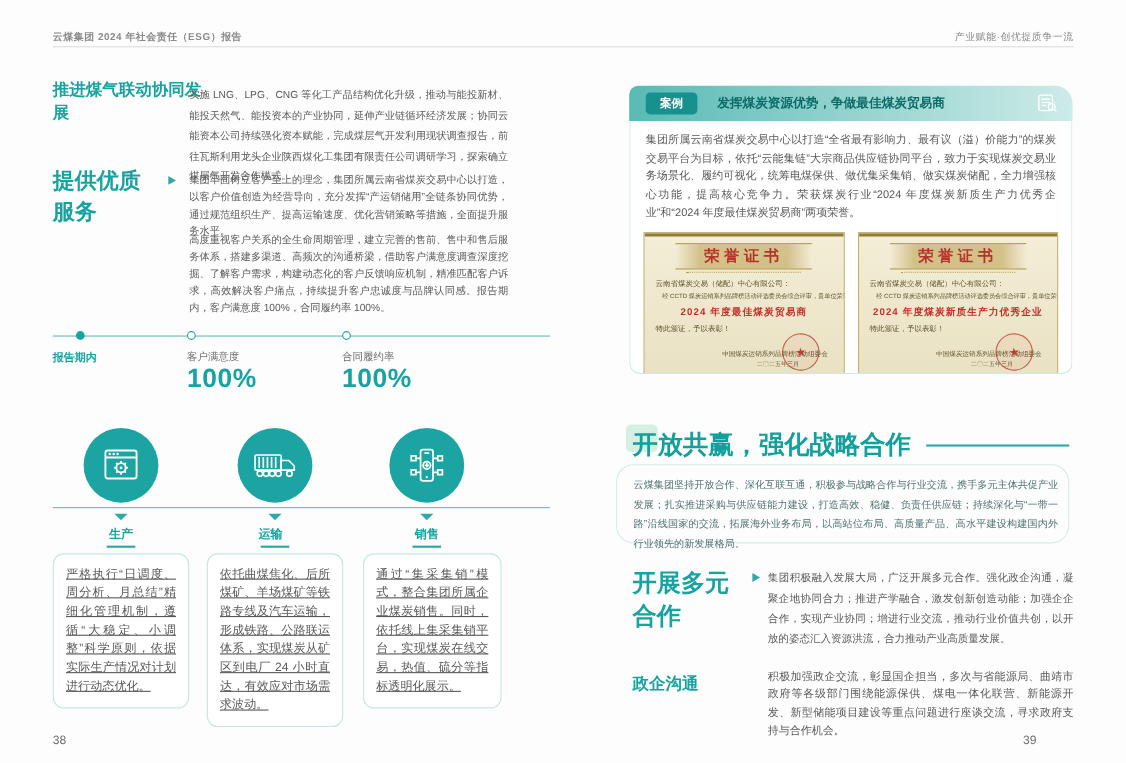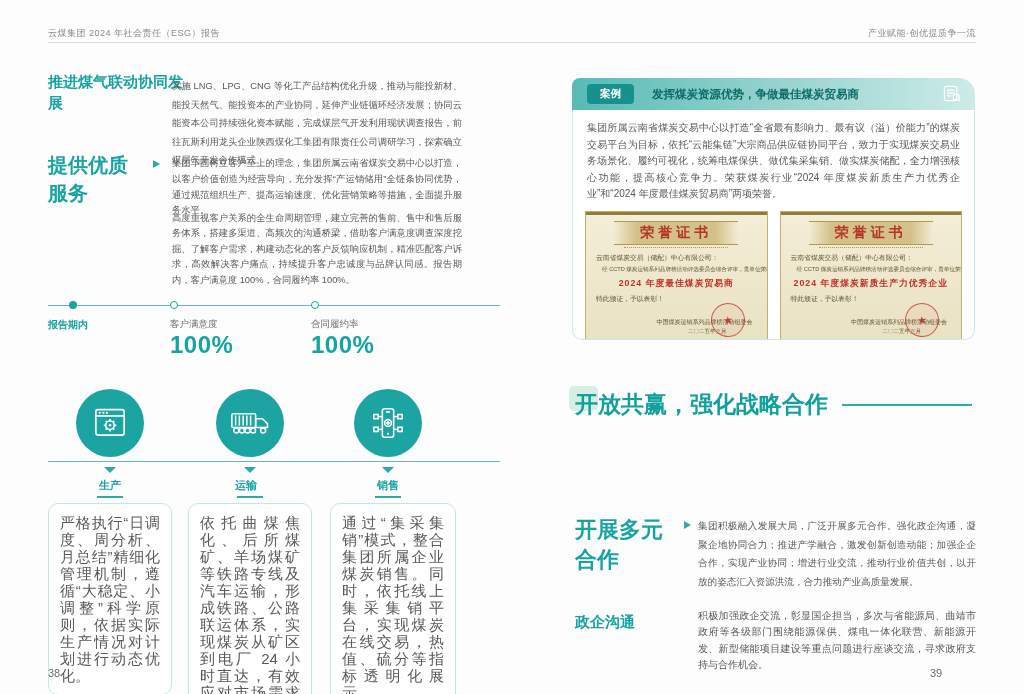--- a/index.html
+++ b/index.html
@@ -4,21 +4,21 @@
 <style>
   * { margin:0; padding:0; box-sizing:border-box; }
   html,body { background:#ffffff; }
   #canvas {
     position:relative; width:1024px; height:694px; background:#fdfdfd;
     font-family:"Liberation Sans","DejaVu Sans",sans-serif; color:#555; overflow:hidden;
   }
   .abs { position:absolute; }
   
   .hdr { font-size:9px; color:#8a8a8a; letter-spacing:.5px; top:27px; }
-  .hdr-left { left:48px; }
+  .hdr-left { left:48px;font-weight:bold; }
   .hdr-right { right:48px; }
   .hdr-rule { left:48px; right:48px; top:42px; border-top:1px solid #dcdcdc; height:0; }
   .sec-title { font-weight:bold; color:#17a3a1; line-height:1.38; }
   
   .para { font-size:9.3px; line-height:16px; text-align:justify; color:#595959; }
   .arrow-r { width:0; height:0; border-left:7px solid #2fa9a7; border-top:4.5px solid transparent; border-bottom:4.5px solid transparent; }
   
   .tl-line { left:48px; width:452px; top:305px; height:1px; background:#63bcba; }
   .dot { width:8px; height:8px; border-radius:50%; top:301px; }
   .dot-filled { background:#17a3a1; }
@@ -27,21 +27,21 @@
   .stat-value { font-size:24px; font-weight:bold; color:#17a3a1; top:331px; letter-spacing:.5px; }
   .period { font-size:10px; font-weight:bold; color:#17a3a1; top:318px; left:48px; }
   
   .proc-circle { width:68px; height:68px; border-radius:50%; background:#1ba4a2; top:389px;
                  display:flex; align-items:center; justify-content:center; }
   .proc-sep { left:48px; width:452px; top:461px; height:1px; background:#63bcba; }
   .tri-down { width:0; height:0; border-top:6px solid #2fa9a7; border-left:6px solid transparent; border-right:6px solid transparent; top:467px; }
   .proc-label { top:478px; font-size:11px; font-weight:bold; color:#17a3a1; width:68px; text-align:center; }
   .proc-underline { top:496px; width:26px; height:2px; background:#2fa9a7; }
   .proc-card { top:503px; border:1px solid #c6e6e4; border-radius:10px; background:#ffffff; padding:10px 11px; }
-  .proc-card p { font-size:15px; line-height:17px; text-align:justify; color:#595959; }
+  .proc-card p { font-size:11px; line-height:17px; text-align:justify; color:#595959;text-decoration:underline; }
   
   .pageno { font-size:11px; color:#6d6d6d; top:667px; }
   
   .case-box { left:572px; top:78px; width:403px; height:262px; }
   .case-header { position:absolute; left:0; top:0; right:0; height:32px;
     background:linear-gradient(90deg,#59bab6 0%,#8fd0cc 45%,#cdebe8 100%);
     border-radius:8px 16px 0 0; }
   .case-badge { position:absolute; left:15px; top:6px; padding:3px 13px; background:#17918e;
     color:#ffffff; font-size:10.5px; font-weight:bold; border-radius:4px; }
   .case-title { position:absolute; left:80px; top:0; line-height:32px; font-size:11.5px; font-weight:bold; color:#0a6b67; }
@@ -252,20 +252,23 @@
       </div>
     </div>
   </div>
 
   <div class="abs heading-highlight"></div>
   <div class="abs big-heading-wrap">
     <span class="big-heading">开放共赢，强化战略合作</span>
     <span class="big-heading-line"></span>
   </div>
 
+  <div class="abs intro-box">
+    <p class="intro-text">云煤集团坚持开放合作、深化互联互通，积极参与战略合作与行业交流，携手多元主体共促产业发展；扎实推进采购与供应链能力建设，打造高效、稳健、负责任供应链；持续深化与“一带一路”沿线国家的交流，拓展海外业务布局，以高站位布局、高质量产品、高水平建设构建国内外行业领先的新发展格局。</p>
+  </div>
 
   <div class="abs sec-title s3-title">开展多元合作</div>
   <div class="abs arrow-r" style="left:684px; top:521px;"></div>
   <div class="abs para s3-body">集团积极融入发展大局，广泛开展多元合作。强化政企沟通，凝聚企地协同合力；推进产学融合，激发创新创造动能；加强企企合作，实现产业协同；增进行业交流，推动行业价值共创，以开放的姿态汇入资源洪流，合力推动产业高质量发展。</div>
 
   <div class="abs sec-title s4-title">政企沟通</div>
   <div class="abs para s4-body">积极加强政企交流，彰显国企担当，多次与省能源局、曲靖市政府等各级部门围绕能源保供、煤电一体化联营、新能源开发、新型储能项目建设等重点问题进行座谈交流，寻求政府支持与合作机会。</div>
 
   <div class="abs pageno" style="left:930px; width:46px; text-align:left;">39</div>
 

